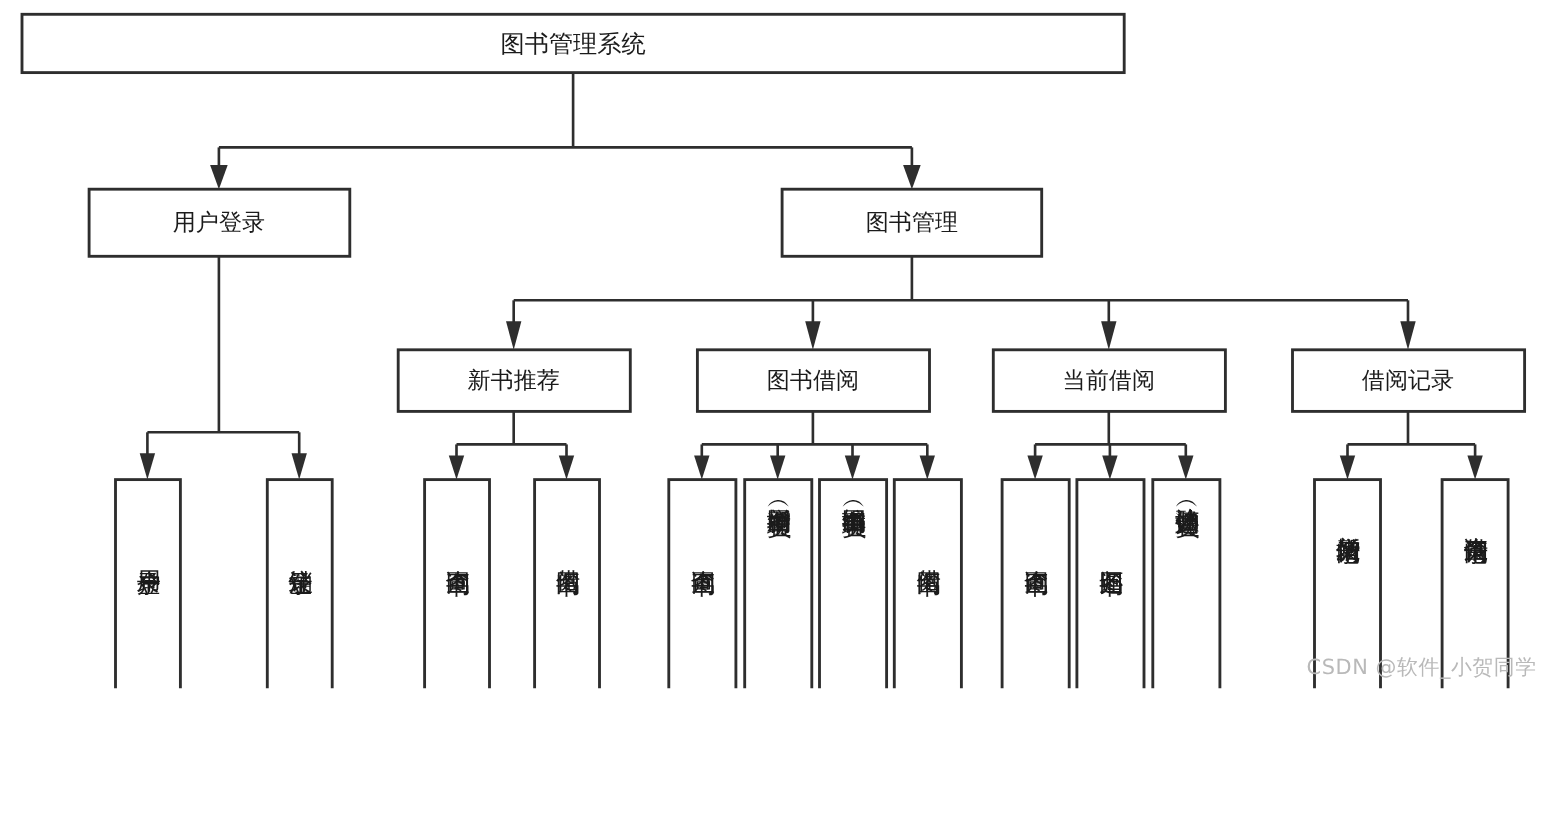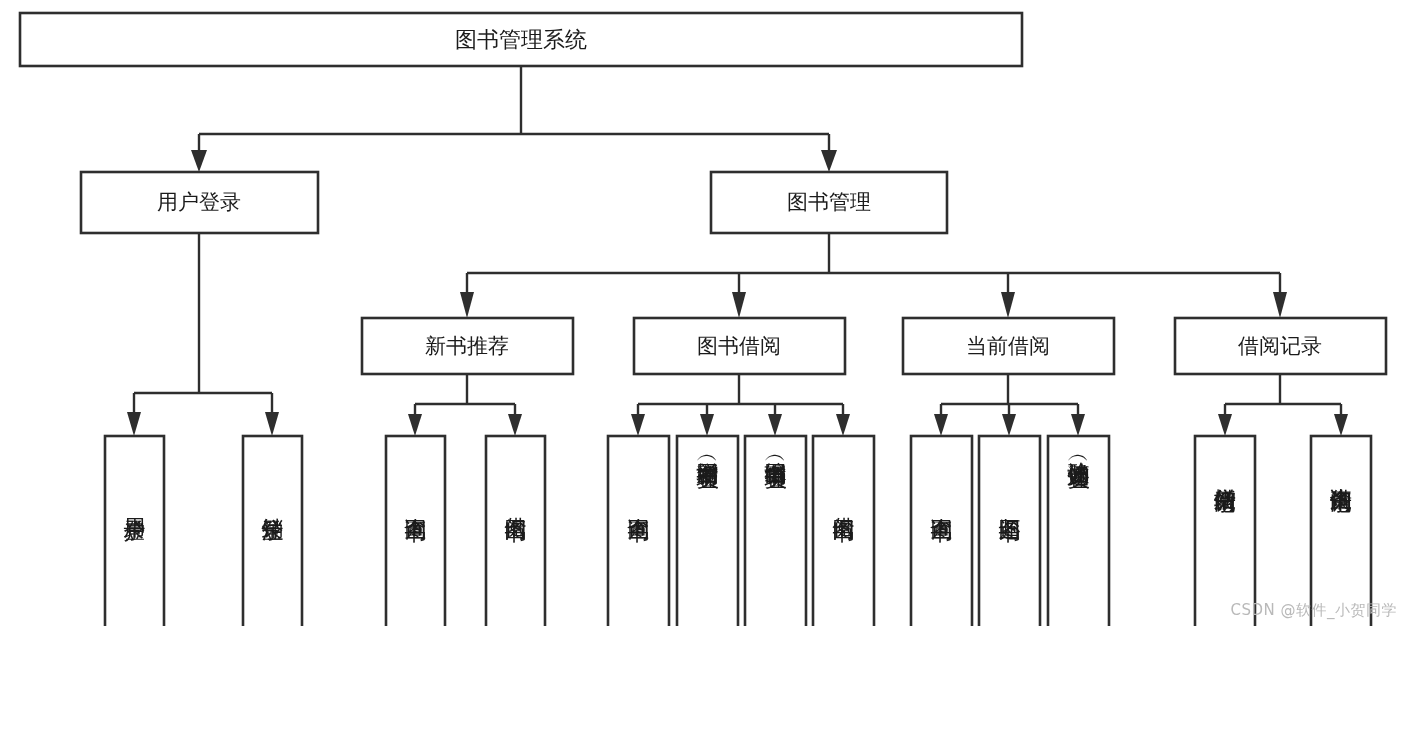--- a/index.html
+++ b/index.html
@@ -72,21 +72,21 @@
     line-height: 1.08;
     color: #1b1b1b;
     letter-spacing: 1px;
     white-space: nowrap;
   }
   #watermark {
     position: absolute;
     right: 8px;
     bottom: 6px;
     font-family: "DejaVu Sans", "Liberation Sans", sans-serif;
-    font-size: 15px;
+    font-size: 19px;
     color: #b9b9b9;
     letter-spacing: 0.5px;
     user-select: none;
   }
 </style>
 </head>
 <body>
 
 <div id="diagram-root">
 

